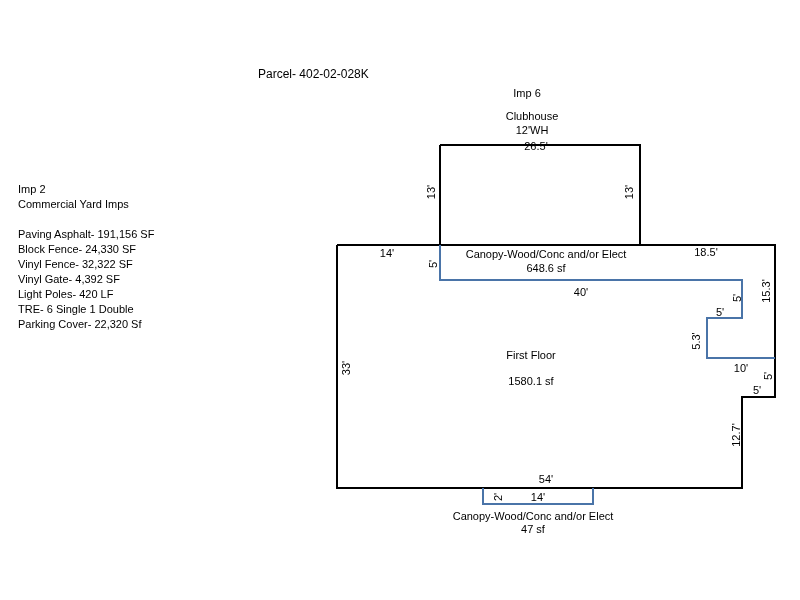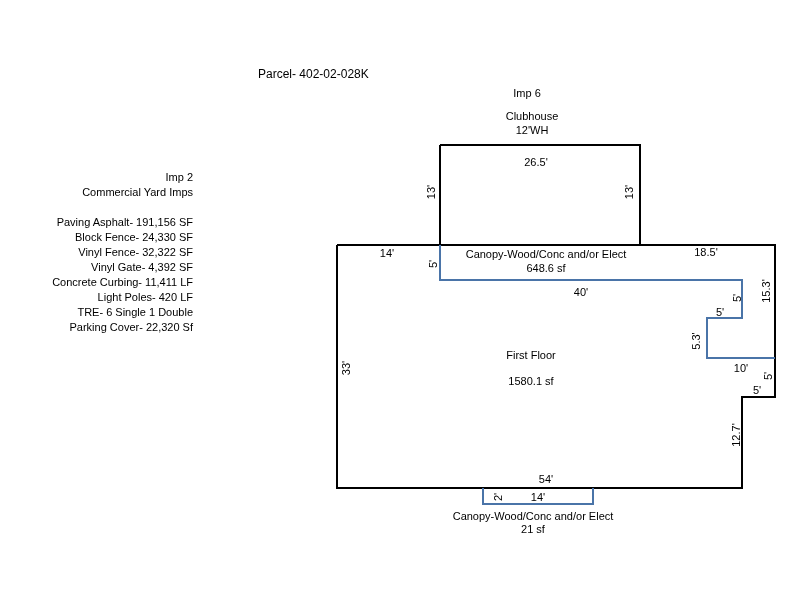--- a/index.html
+++ b/index.html
@@ -3,21 +3,21 @@
 <meta charset="utf-8">
 <style>
   html,body{margin:0;padding:0;background:#ffffff;}
   .canvas{position:relative;width:800px;height:600px;background:#ffffff;
           font-family:"Liberation Sans",sans-serif;color:#000;overflow:hidden;border-radius:8px;}
   .canvas svg{position:absolute;left:0;top:0;}
   .lbl{position:absolute;font-size:11px;white-space:nowrap;
        transform:translate(-50%,-50%);}
   .lbl.vert{transform:translate(-50%,-50%) rotate(-90deg);}
   .lbl-left{position:absolute;font-size:12px;white-space:nowrap;}
-  .imp-list{position:absolute;left:18px;top:170px;width:175px;text-align:right;
+  .imp-list{position:absolute;left:18px;top:182px;width:175px;text-align:left;
             font-size:11px;line-height:15px;}
   .imp-list .spacer{height:15px;}
 </style>
 </head>
 <body>
 
 <div class="canvas">
 
   <svg width="800" height="600" viewBox="0 0 800 600" shape-rendering="crispEdges">
     <path fill="none" stroke-width="1.2" d="M440 145 H640 V245 M440 145 V245 M337 245 H775 V397 H742 V488 H337 V245" stroke="#000000"></path>
@@ -32,27 +32,26 @@
   <span class="lbl" style="left:532px;top:130px">12'WH</span>
 
   <div class="imp-list">
     <div>Imp 2</div>
     <div>Commercial Yard Imps</div>
     <div class="spacer"></div>
     <div>Paving Asphalt-  191,156 SF</div>
     <div>Block Fence- 24,330  SF</div>
     <div>Vinyl Fence- 32,322   SF</div>
     <div>Vinyl Gate- 4,392  SF</div>
-    <div>Concrete Curbing- 11,411  LF</div>
     <div>Light Poles-  420 LF</div>
     <div>TRE- 6 Single 1 Double</div>
     <div>Parking Cover- 22,320 Sf</div>
   </div>
 
-  <span class="lbl" style="left:536px;top:162px">26.5'</span>
+  <span class="lbl" style="left:536px;top:146px">26.5'</span>
   <span class="lbl vert" style="left:431px;top:192px">13'</span>
   <span class="lbl vert" style="left:629px;top:192px">13'</span>
 
   <span class="lbl" style="left:387px;top:253px">14'</span>
   <span class="lbl" style="left:706px;top:252px">18.5'</span>
 
   <span class="lbl" style="left:546px;top:254px">Canopy-Wood/Conc and/or Elect</span>
   <span class="lbl" style="left:546px;top:268px">648.6 sf</span>
   <span class="lbl vert" style="left:433px;top:264px">5'</span>
   <span class="lbl" style="left:581px;top:292px">40'</span>
@@ -68,15 +67,15 @@
 
   <span class="lbl" style="left:531px;top:355px">First Floor</span>
   <span class="lbl" style="left:531px;top:381px">1580.1 sf</span>
 
   <span class="lbl vert" style="left:346px;top:368px">33'</span>
   <span class="lbl" style="left:546px;top:479px">54'</span>
 
   <span class="lbl vert" style="left:498px;top:497px">2'</span>
   <span class="lbl" style="left:538px;top:497px">14'</span>
   <span class="lbl" style="left:533px;top:516px">Canopy-Wood/Conc and/or Elect</span>
-  <span class="lbl" style="left:533px;top:529px">21 sf</span>
+  <span class="lbl" style="left:533px;top:529px">47 sf</span>
 
 </div>
 
 </body></html>

